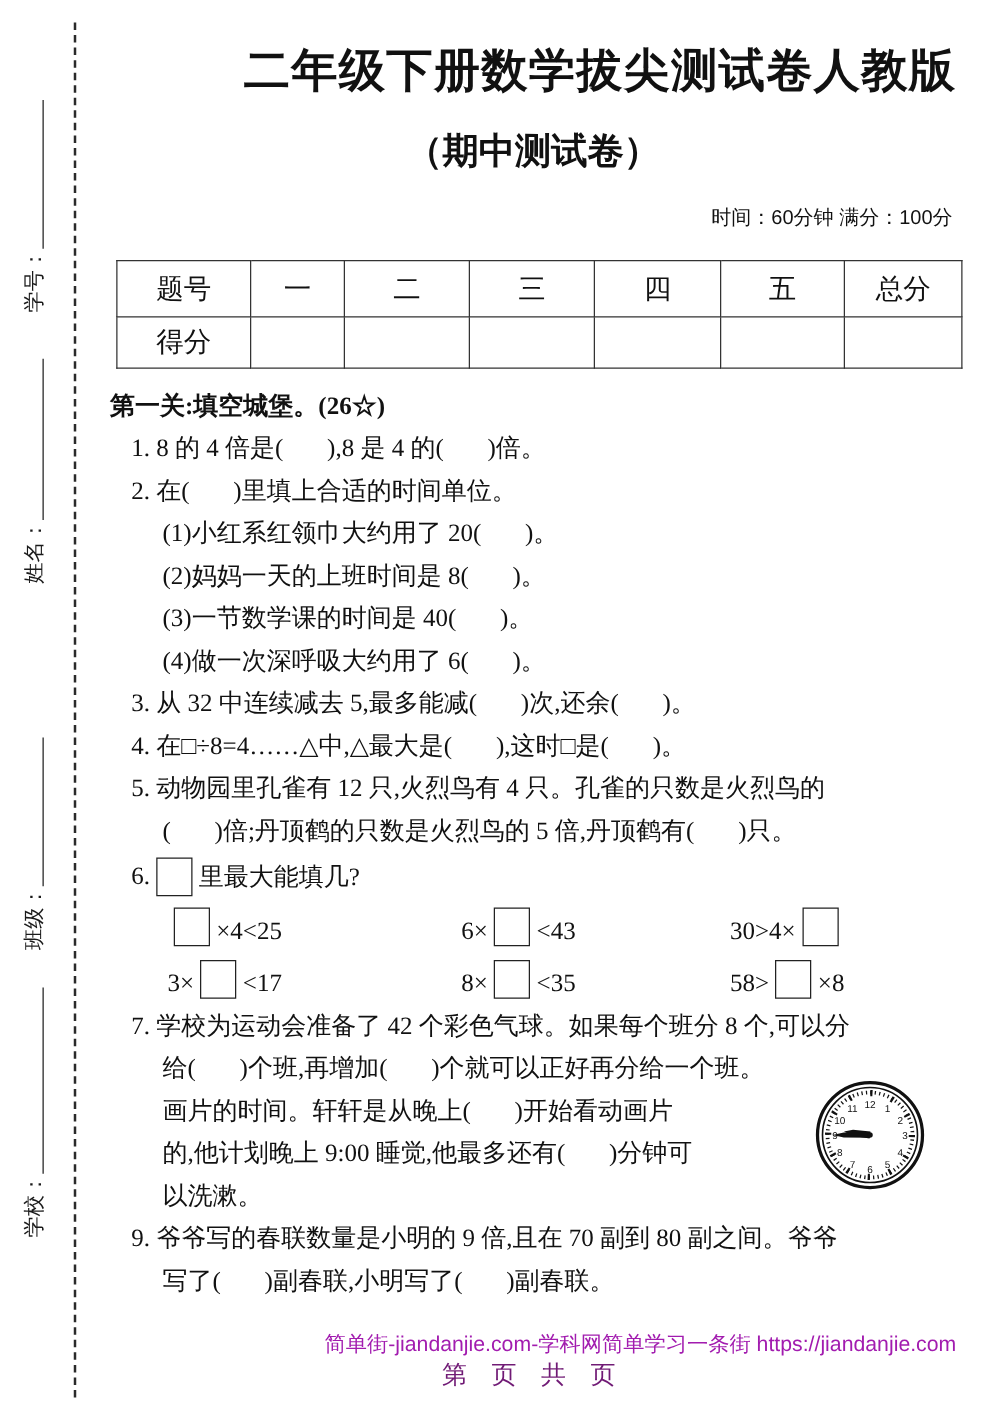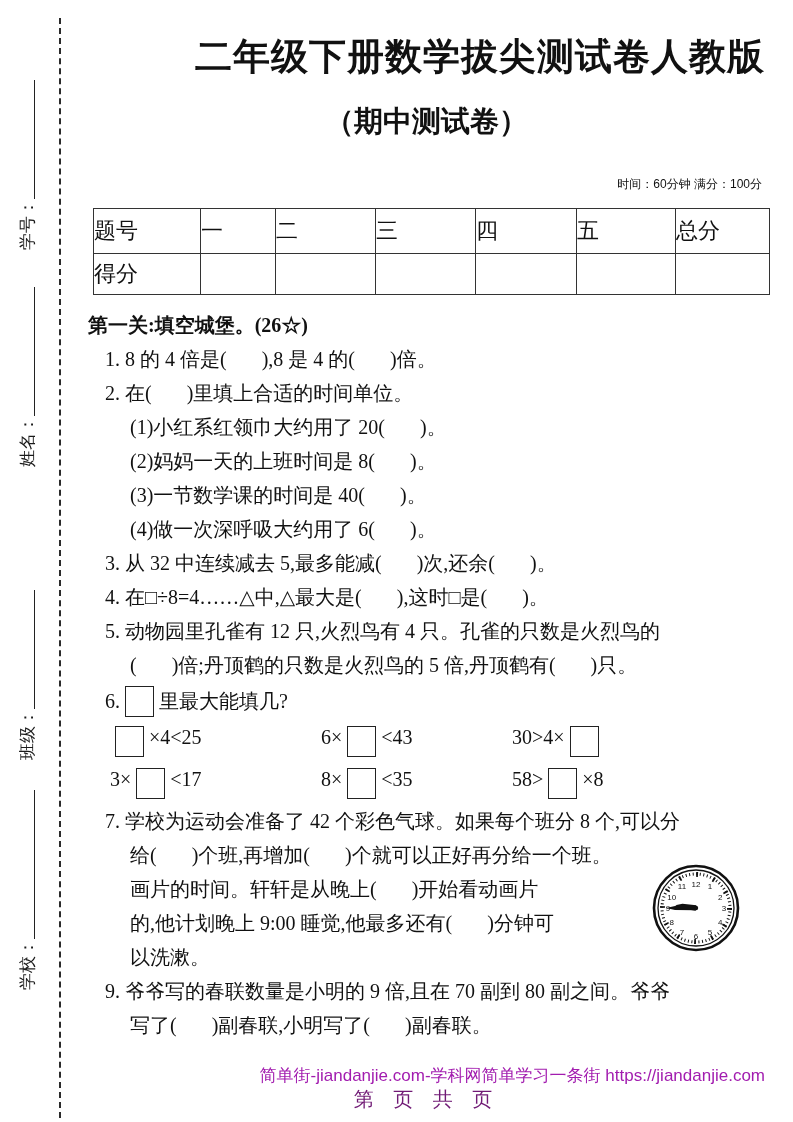--- a/index.html
+++ b/index.html
@@ -11,39 +11,39 @@
   .seal-group{position:absolute;height:24px;display:flex;align-items:flex-end;
               transform:rotate(-90deg);}
   .seal-label{font-size:17px;color:#1a1a1a;white-space:pre;line-height:22px;}
   .seal-line{flex:1;border-bottom:1.6px solid #222;margin-bottom:4px;}
   
   .header{position:absolute;left:88px;top:30px;width:677px;text-align:center;}
   .title{font-family:"Liberation Sans","DejaVu Sans",sans-serif;font-weight:900;
          font-size:37px;letter-spacing:1px;line-height:54px;margin:0;text-align:right;}
   .subtitle{font-family:"Liberation Sans","DejaVu Sans",sans-serif;font-weight:800;
             font-size:29px;line-height:46px;margin:14px 0 0 0;}
-  .meta{position:absolute;left:88px;top:176px;width:674px;text-align:right;
-        font-family:"Liberation Sans","DejaVu Sans",sans-serif;font-size:12px;}
+  .meta{position:absolute;left:88px;top:164px;width:674px;text-align:right;
+        font-family:"Liberation Sans","DejaVu Sans",sans-serif;font-size:16px;}
   
   .score{position:absolute;left:93px;top:208px;border-collapse:collapse;
          font-family:"Liberation Sans","DejaVu Sans",sans-serif;}
-  .score td{border:1.6px solid #333;text-align:left;font-size:22px;padding:0;}
+  .score td{border:1.6px solid #333;text-align:center;font-size:22px;padding:0;}
   .score tr.r1 td{height:44px;}
   .score tr.r2 td{height:40px;margin-top:20px;}
   
   .bodytxt{position:absolute;left:88px;top:308px;width:690px;font-size:20px;}
   .ln{white-space:pre;line-height:34px;height:34px;}
   .sec{font-weight:bold;}
   .q{padding-left:17px;}
   .sub{padding-left:42px;}
   .q6line{display:flex;align-items:center;height:38px;padding-left:17px;white-space:pre;}
   .sqbox{display:inline-block;width:27px;height:29px;border:1.8px solid #222;
          background:#fff;margin:0 5px;flex:0 0 auto;}
   .exprrow{display:flex;align-items:center;height:42px;padding-left:22px;}
-  .expr{display:flex;align-items:flex-start;white-space:pre;}
+  .expr{display:flex;align-items:flex-end;white-space:pre;margin-left:24px;}
   .c1{width:211px;}
   .c2{width:191px;}
   
   .clock{position:absolute;left:650px;top:862px;}
   .clock text{font-family:"Liberation Sans","DejaVu Sans",sans-serif;font-size:8px;
               fill:#111;text-anchor:middle;}
   
   .credit{position:absolute;left:88px;top:1064px;width:677px;text-align:right;
           font-family:"Liberation Sans","DejaVu Sans",sans-serif;
           font-size:17px;color:#a21caf;}

